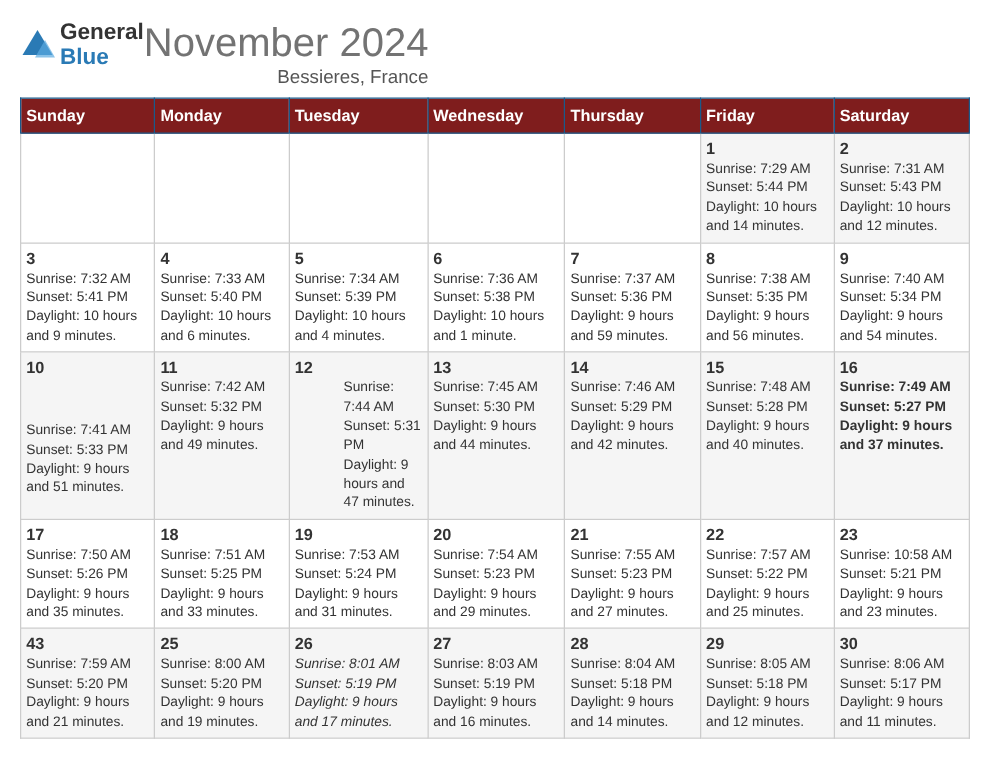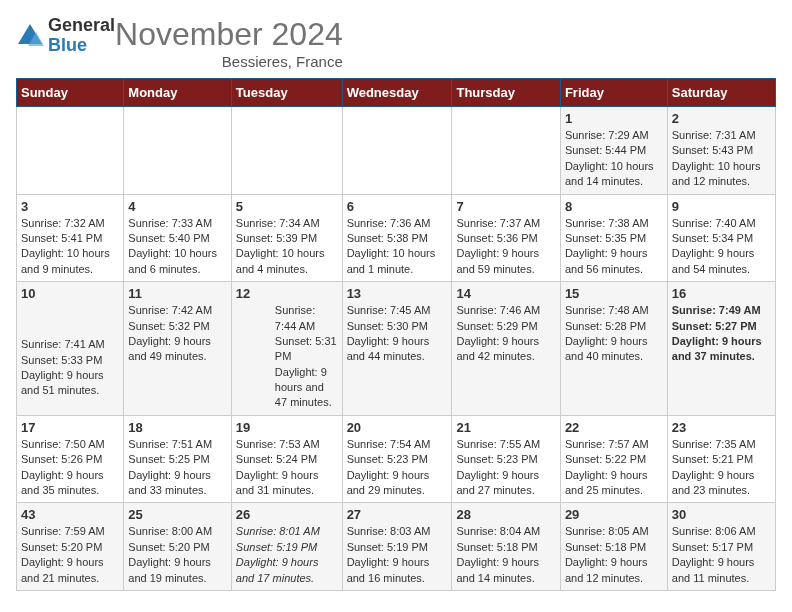--- a/index.html
+++ b/index.html
@@ -259,21 +259,21 @@
 Daylight: 9 hours and 27 minutes.</div>
         </td>
         <td>
           <div class="day-num">22</div>
           <div class="day-info" style="white-space: pre-line;">Sunrise: 7:57 AM
 Sunset: 5:22 PM
 Daylight: 9 hours and 25 minutes.</div>
         </td>
         <td>
           <div class="day-num">23</div>
-          <div class="day-info" style="white-space: pre-line;">Sunrise: 7:35 AM
+          <div class="day-info" style="white-space: pre-line;">Sunrise: 10:58 AM
 Sunset: 5:21 PM
 Daylight: 9 hours and 23 minutes.</div>
         </td>
       </tr>
       <tr>
         <td>
           <div class="day-num">43</div>
           <div class="day-info" style="white-space: pre-line;">Sunrise: 7:59 AM
 Sunset: 5:20 PM
 Daylight: 9 hours and 21 minutes.</div>

